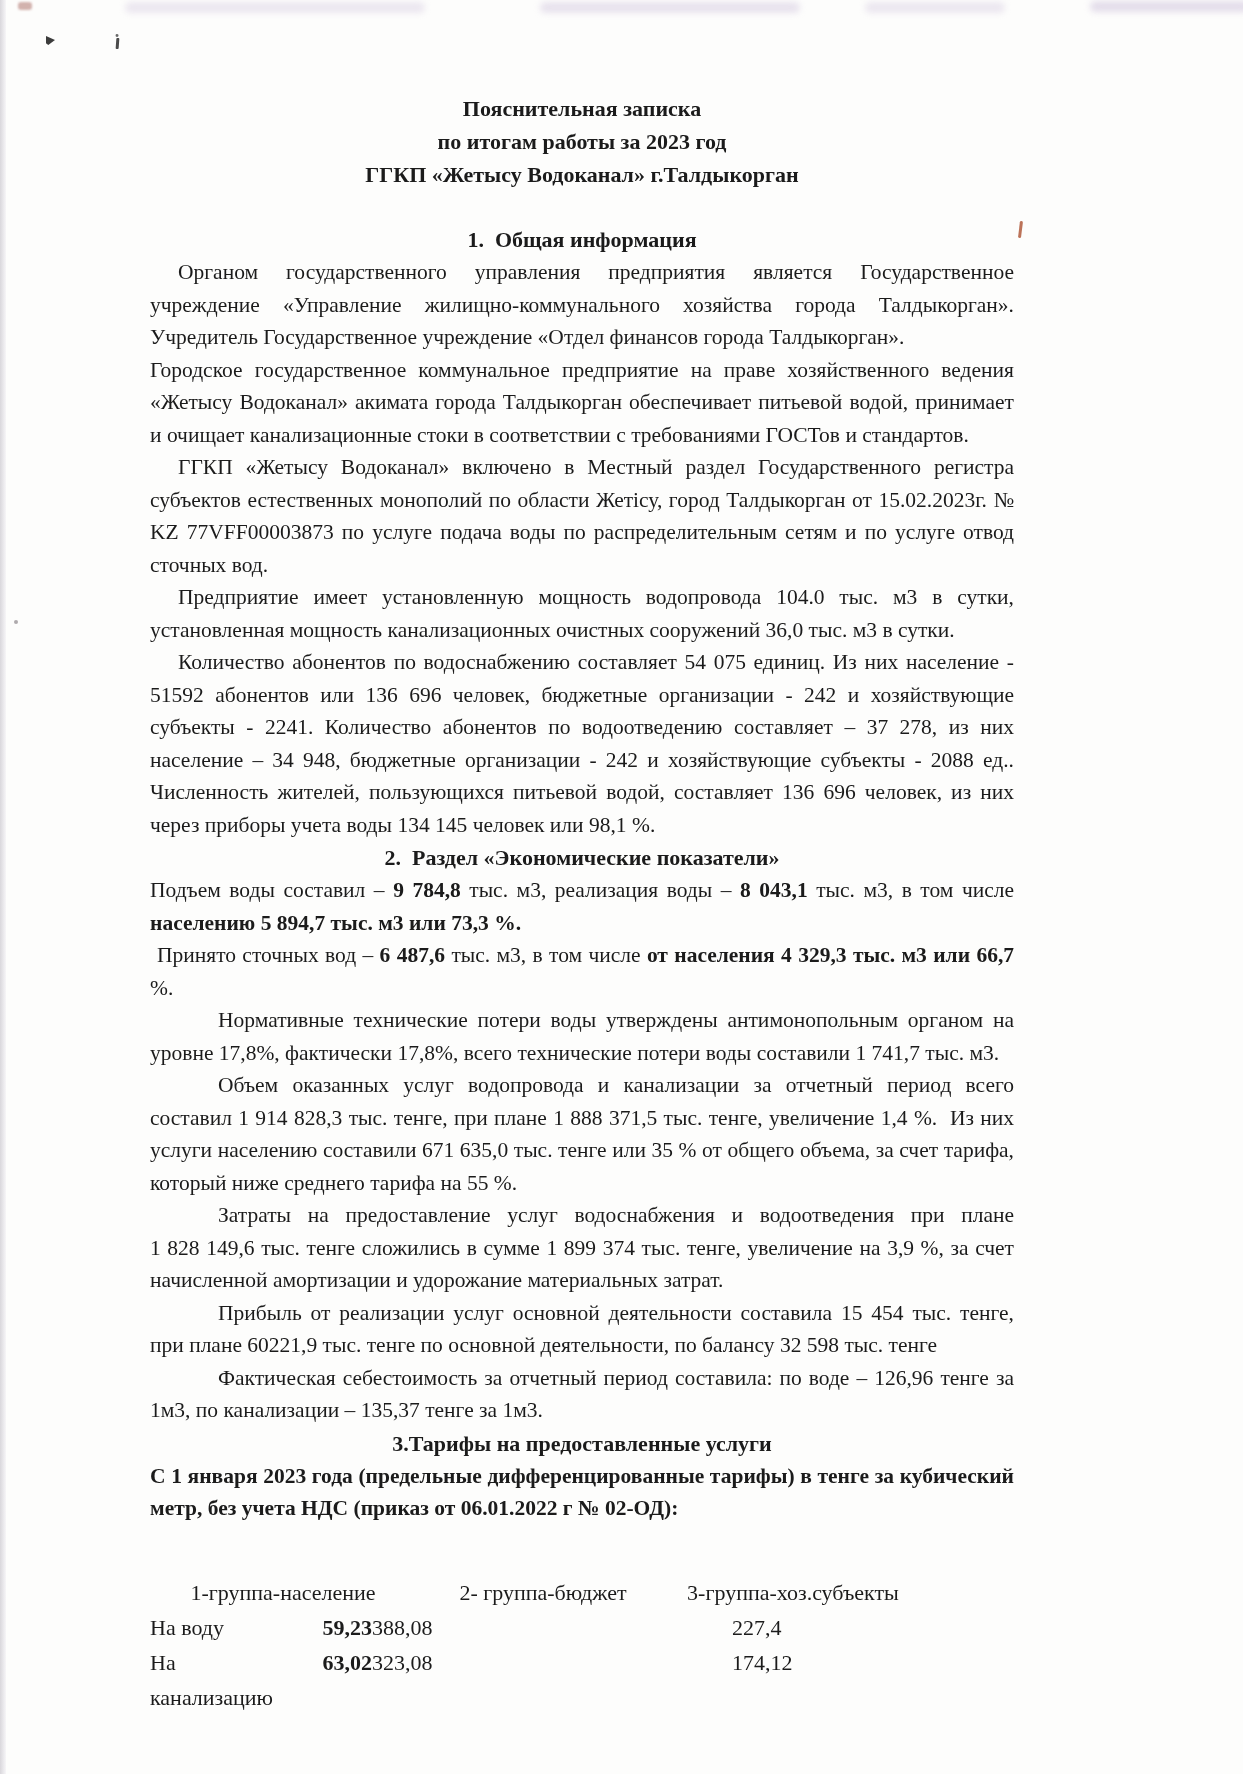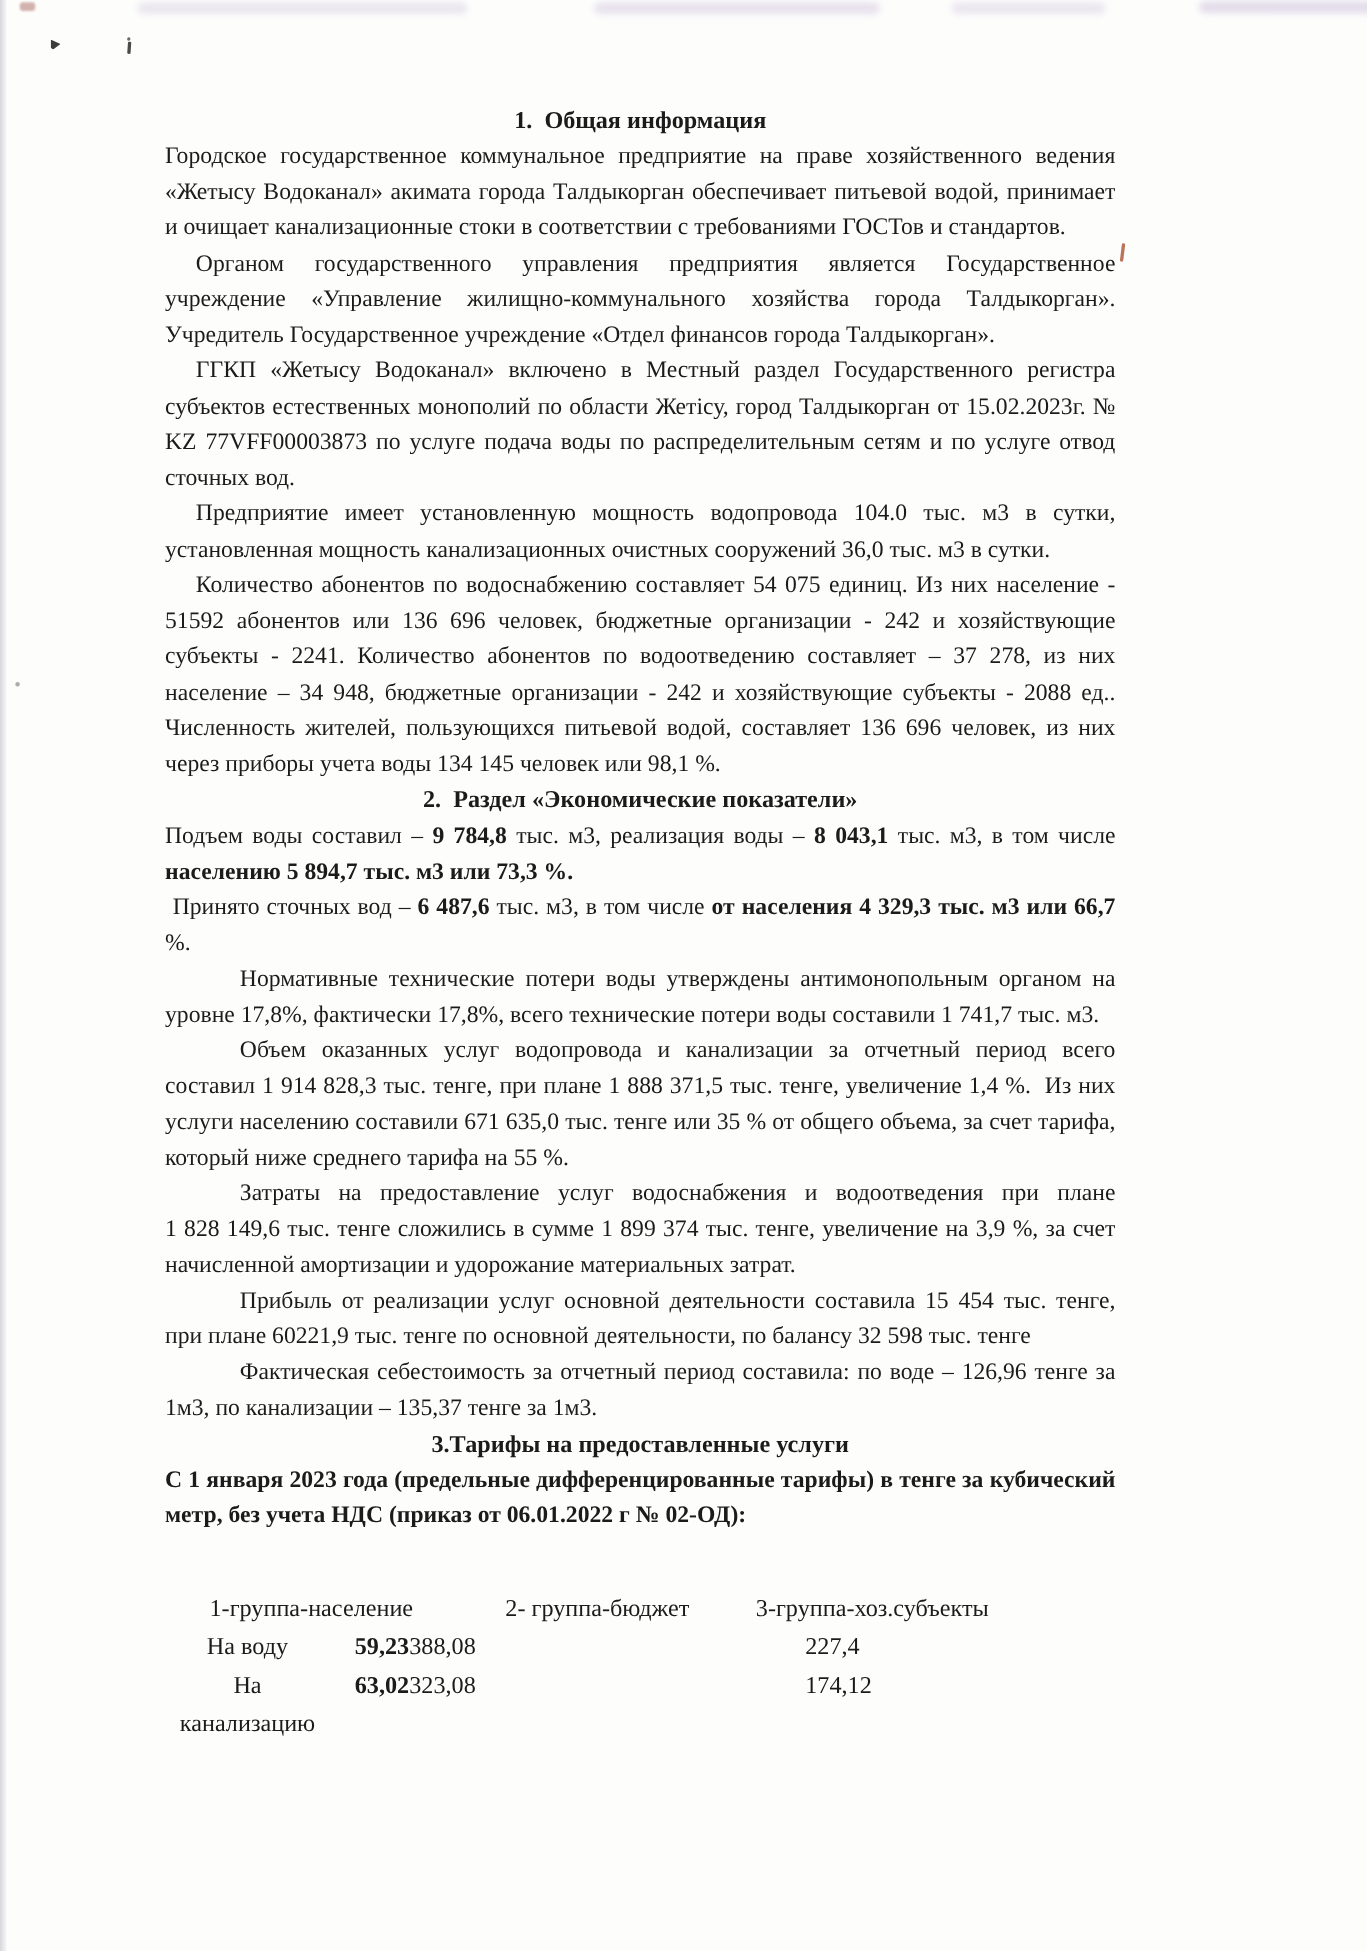--- a/index.html
+++ b/index.html
@@ -42,46 +42,51 @@
   .title-line { text-align:center; font-weight:bold; font-size:22px; line-height:33px; }
   .section-heading { text-align:center; font-weight:bold; font-size:22px; line-height:33px; }
   .para { font-size:21.5px; line-height:32.5px; text-align:justify; }
   .para .b { font-weight:bold;margin-top:32px; }
 
   
   .tariff { margin-top:50px; font-size:22px; line-height:35px; }
   .t-head { display:grid; grid-template-columns:266px 254px 246px; }
   .t-head span { text-align:center; }
   .t-row { display:grid; grid-template-columns:150px 72px 360px 110px; }
-  .t-label { text-align:center; }
+  .t-label { text-align:left; }
   .t-v1 { text-align:right; font-weight:bold; }
   .t-v2, .t-v3 { }
 </style>
 </head>
 <body>
 
 <div class="page">
   <div class="left-edge"></div>
   <div class="smudge s1"></div>
   <div class="smudge s2"></div>
   <div class="smudge s3"></div>
   <div class="smudge s4"></div>
   <div class="red-corner"></div>
   <div class="pen-mark-1"></div>
   <div class="pen-mark-2"></div>
   <div class="orange-tick"></div>
   <div class="dot-left"></div>
 
   <div class="content">
+    <div class="title-block">
+      <div class="title-line">Пояснительная записка</div>
+      <div class="title-line">по итогам работы за 2023 год</div>
+      <div class="title-line">ГГКП «Жетысу Водоканал» г.Талдыкорган</div>
+    </div>
 
     <div id="sections">
         <div class="section">
           <div class="section-heading">1.&nbsp;&nbsp;Общая информация</div>
+          <div class="para" style="text-indent: 28px;"><span>Органом государственного управления предприятия является Государственное учреждение «Управление жилищно-коммунального хозяйства города Талдыкорган». Учредитель Государственное учреждение «Отдел финансов города Талдыкорган».</span></div>
           <div class="para" style="text-indent: 0px;"><span>Городское государственное коммунальное предприятие на праве хозяйственного ведения «Жетысу Водоканал» акимата города Талдыкорган обеспечивает питьевой водой, принимает и очищает канализационные стоки в соответствии с требованиями ГОСТов и стандартов.</span></div>
-          <div class="para" style="text-indent: 28px;"><span>Органом государственного управления предприятия является Государственное учреждение «Управление жилищно-коммунального хозяйства города Талдыкорган». Учредитель Государственное учреждение «Отдел финансов города Талдыкорган».</span></div>
           <div class="para" style="text-indent: 28px;"><span>ГГКП «Жетысу Водоканал» включено в Местный раздел Государственного регистра субъектов естественных монополий по области Жетісу, город Талдыкорган от 15.02.2023г. № KZ 77VFF00003873 по услуге подача воды по распределительным сетям и по услуге отвод сточных вод.</span></div>
           <div class="para" style="text-indent: 28px;"><span>Предприятие имеет установленную мощность водопровода 104.0 тыс. м3 в сутки, установленная мощность канализационных очистных сооружений 36,0 тыс. м3 в сутки.</span></div>
           <div class="para" style="text-indent: 28px;"><span>Количество абонентов по водоснабжению составляет 54&nbsp;075 единиц. Из них население - 51592 абонентов или 136&nbsp;696 человек, бюджетные организации - 242 и хозяйствующие субъекты - 2241. Количество абонентов по водоотведению составляет – 37&nbsp;278, из них население – 34&nbsp;948, бюджетные организации - 242 и хозяйствующие субъекты - 2088 ед.. Численность жителей, пользующихся питьевой водой, составляет 136&nbsp;696 человек, из них через приборы учета воды 134&nbsp;145 человек или 98,1 %.</span></div>
         </div>
         <div class="section">
           <div class="section-heading">2.&nbsp;&nbsp;Раздел «Экономические показатели»</div>
           <div class="para" style="text-indent: 0px;"><span>Подъем воды составил – </span><span class="b">9&nbsp;784,8</span><span> тыс. м3, реализация воды – </span><span class="b">8&nbsp;043,1</span><span> тыс. м3, в том числе </span><span class="b">населению 5&nbsp;894,7 тыс. м3 или 73,3 %.</span></div>
           <div class="para" style="text-indent: 7px;"><span>Принято сточных вод – </span><span class="b">6&nbsp;487,6</span><span> тыс. м3, в том числе </span><span class="b">от населения 4&nbsp;329,3 тыс. м3 или 66,7</span><span> %.</span></div>
           <div class="para" style="text-indent: 68px;"><span>Нормативные технические потери воды утверждены антимонопольным органом на уровне 17,8%, фактически 17,8%, всего технические потери воды составили 1&nbsp;741,7 тыс. м3.</span></div>
           <div class="para" style="text-indent: 68px;"><span>Объем оказанных услуг водопровода и канализации за отчетный период всего составил 1&nbsp;914&nbsp;828,3 тыс. тенге, при плане 1&nbsp;888&nbsp;371,5 тыс. тенге, увеличение 1,4 %. &nbsp;Из них услуги населению составили 671&nbsp;635,0 тыс. тенге или 35 % от общего объема, за счет тарифа, который ниже среднего тарифа на 55 %.</span></div>

